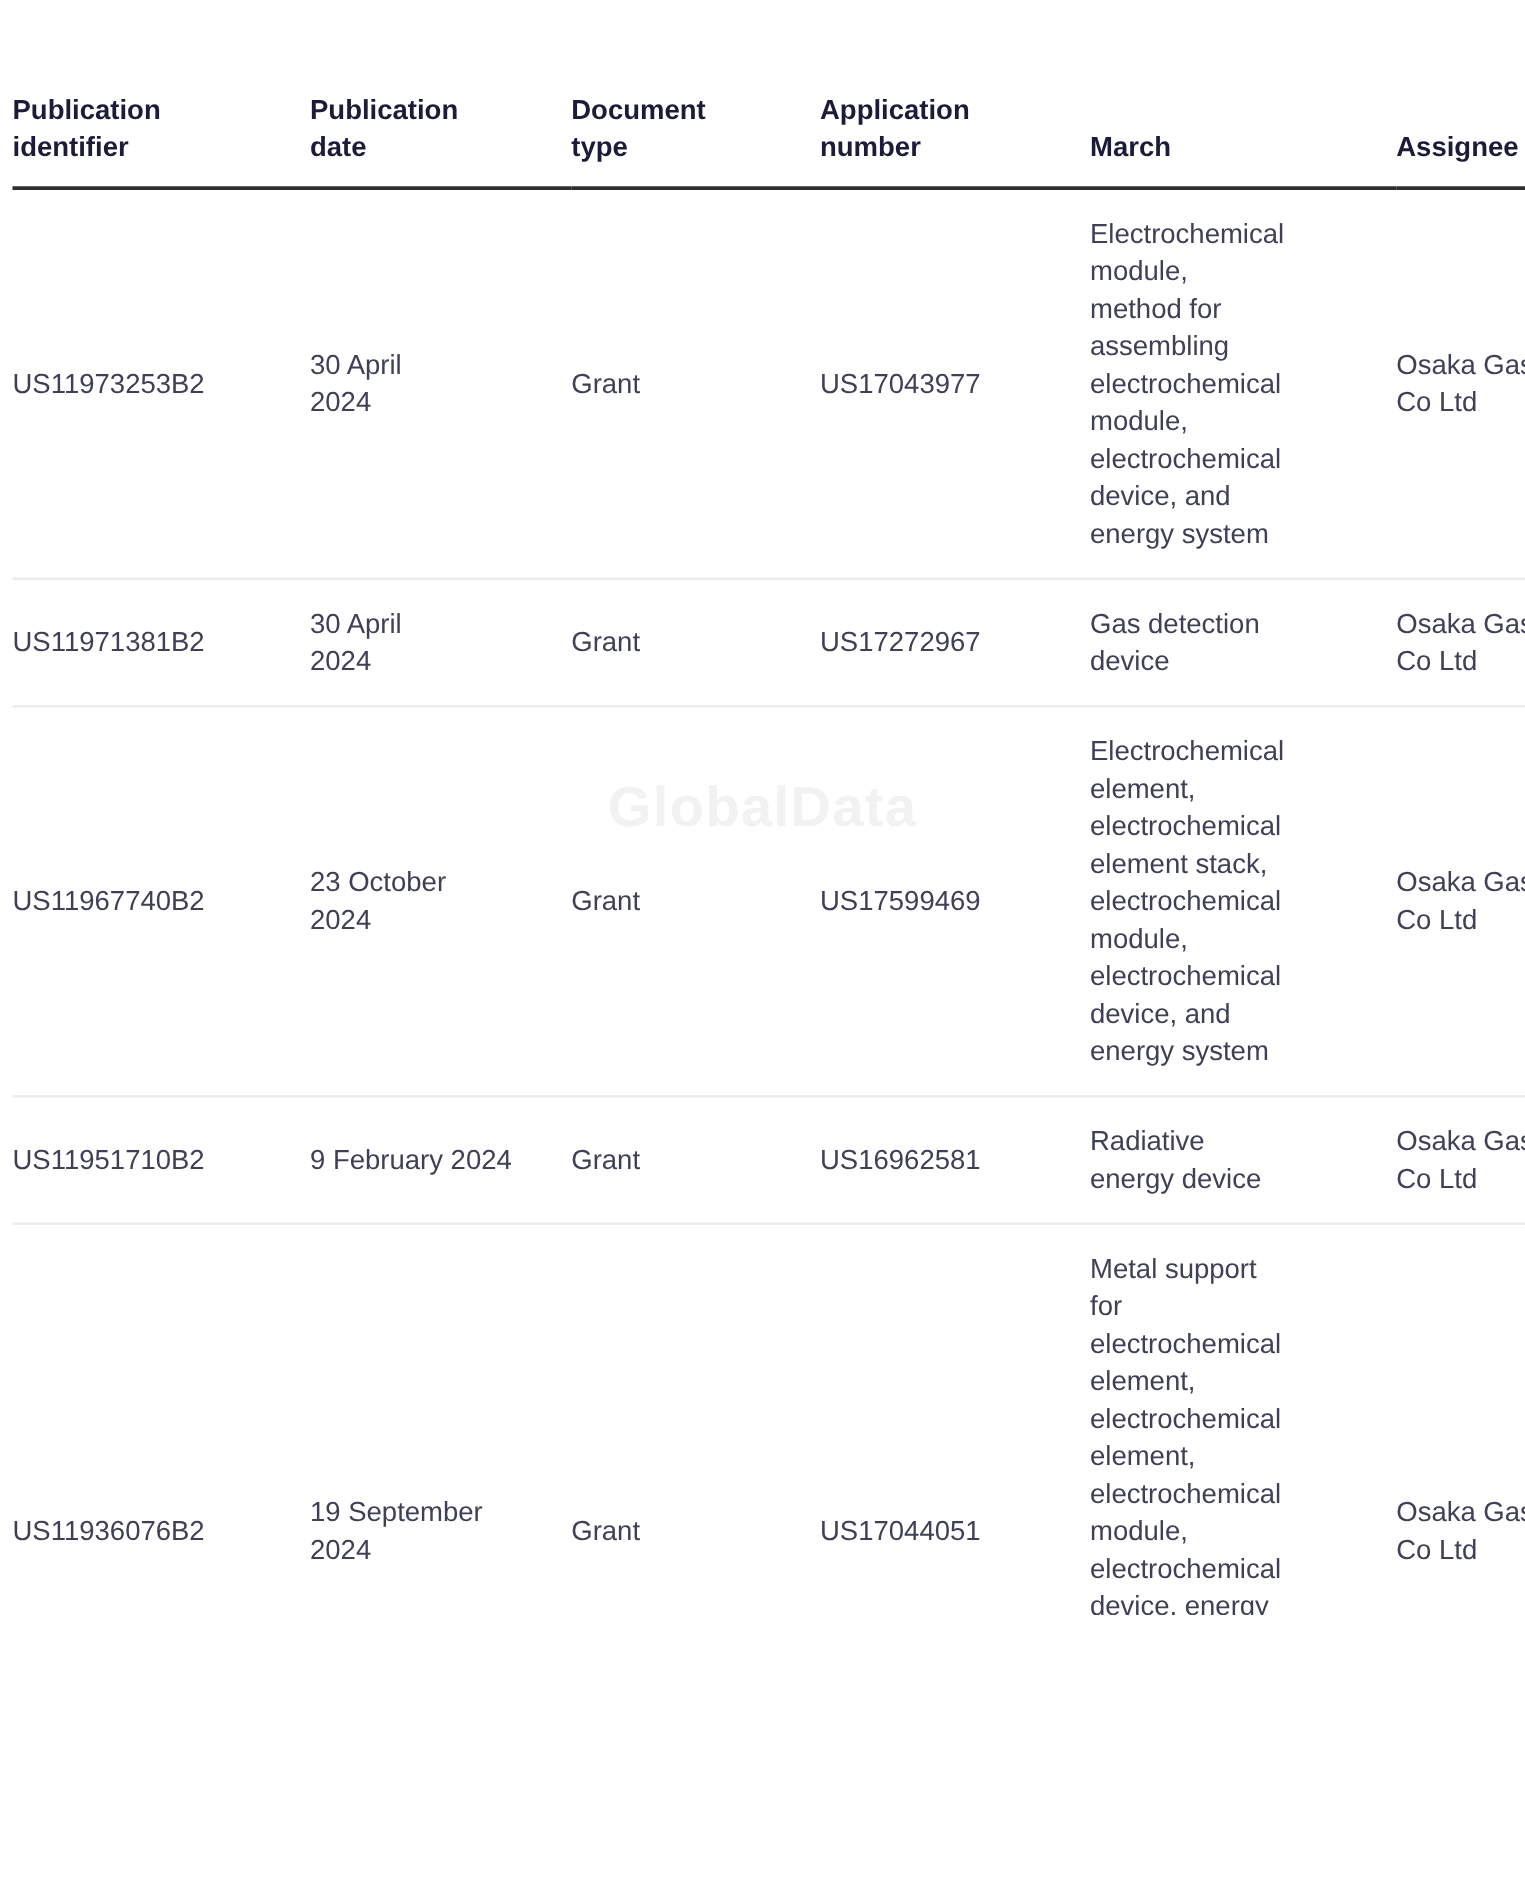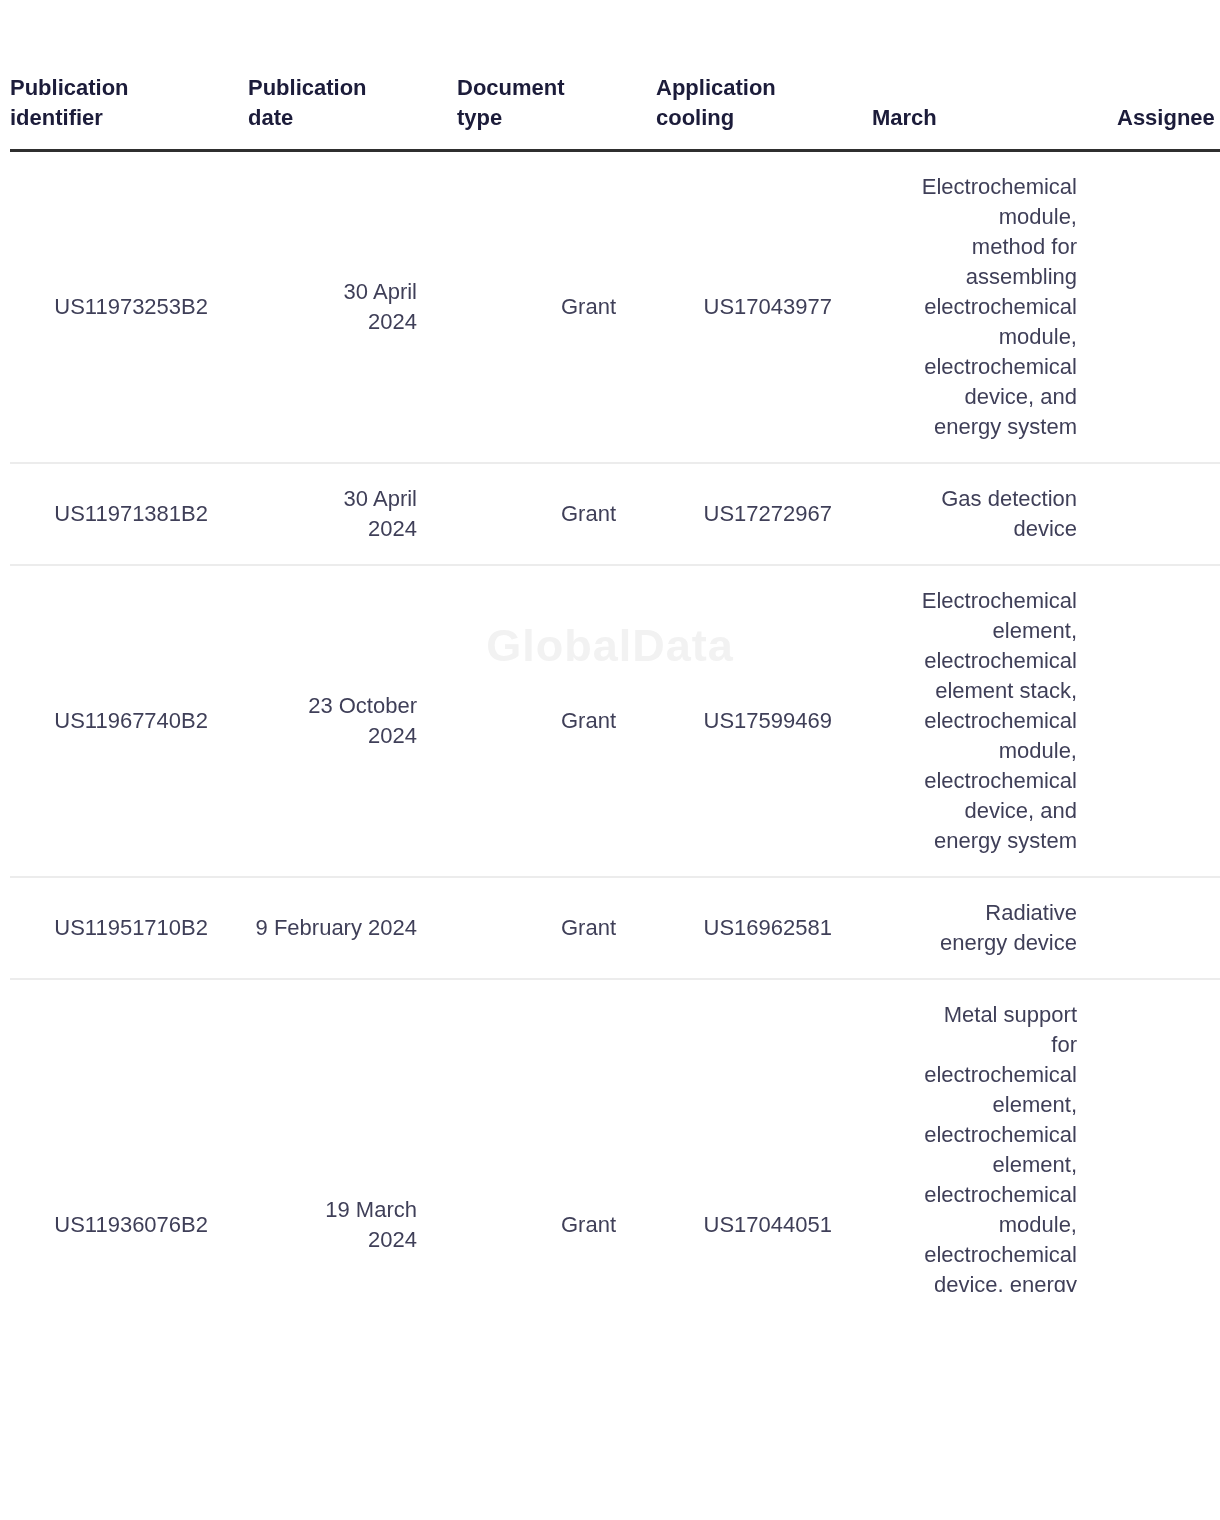--- a/index.html
+++ b/index.html
@@ -58,21 +58,20 @@
     border-bottom: 3px solid #2f2f2f;
   }
   tbody td {
     vertical-align: middle;
     font-size: 22px;
     font-weight: 400;
     color: #3f3f58;
     line-height: 30px;
     padding: 20px 40px 20px 0;
     white-space: pre-line;
-    text-align: right;
   }
   tbody tr {
     border-bottom: 2px solid #ececec;
   }
   tbody tr:last-child {
     border-bottom: none;
   }
   tbody tr:last-child td {
     padding-bottom: 52px;
   }
@@ -96,21 +95,21 @@
       </colgroup>
       <thead>
         <tr>
           <th>Publication
 identifier</th>
           <th>Publication
 date</th>
           <th>Document
 type</th>
           <th>Application
-cooling</th>
+number</th>
           <th>March</th>
           <th>Assignee</th>
         </tr>
       </thead>
       <tbody>
         <tr>
           <td>US11973253B2</td>
           <td>30 April
 2024</td>
           <td>Grant</td>
@@ -161,21 +160,21 @@
           <td>9 February 2024</td>
           <td>Grant</td>
           <td>US16962581</td>
           <td>Radiative
 energy device</td>
           <td>Osaka Gas
 Co Ltd</td>
         </tr>
         <tr>
           <td>US11936076B2</td>
-          <td>19 March
+          <td>19 September
 2024</td>
           <td>Grant</td>
           <td>US17044051</td>
           <td>Metal support
 for
 electrochemical
 element,
 electrochemical
 element,
 electrochemical

